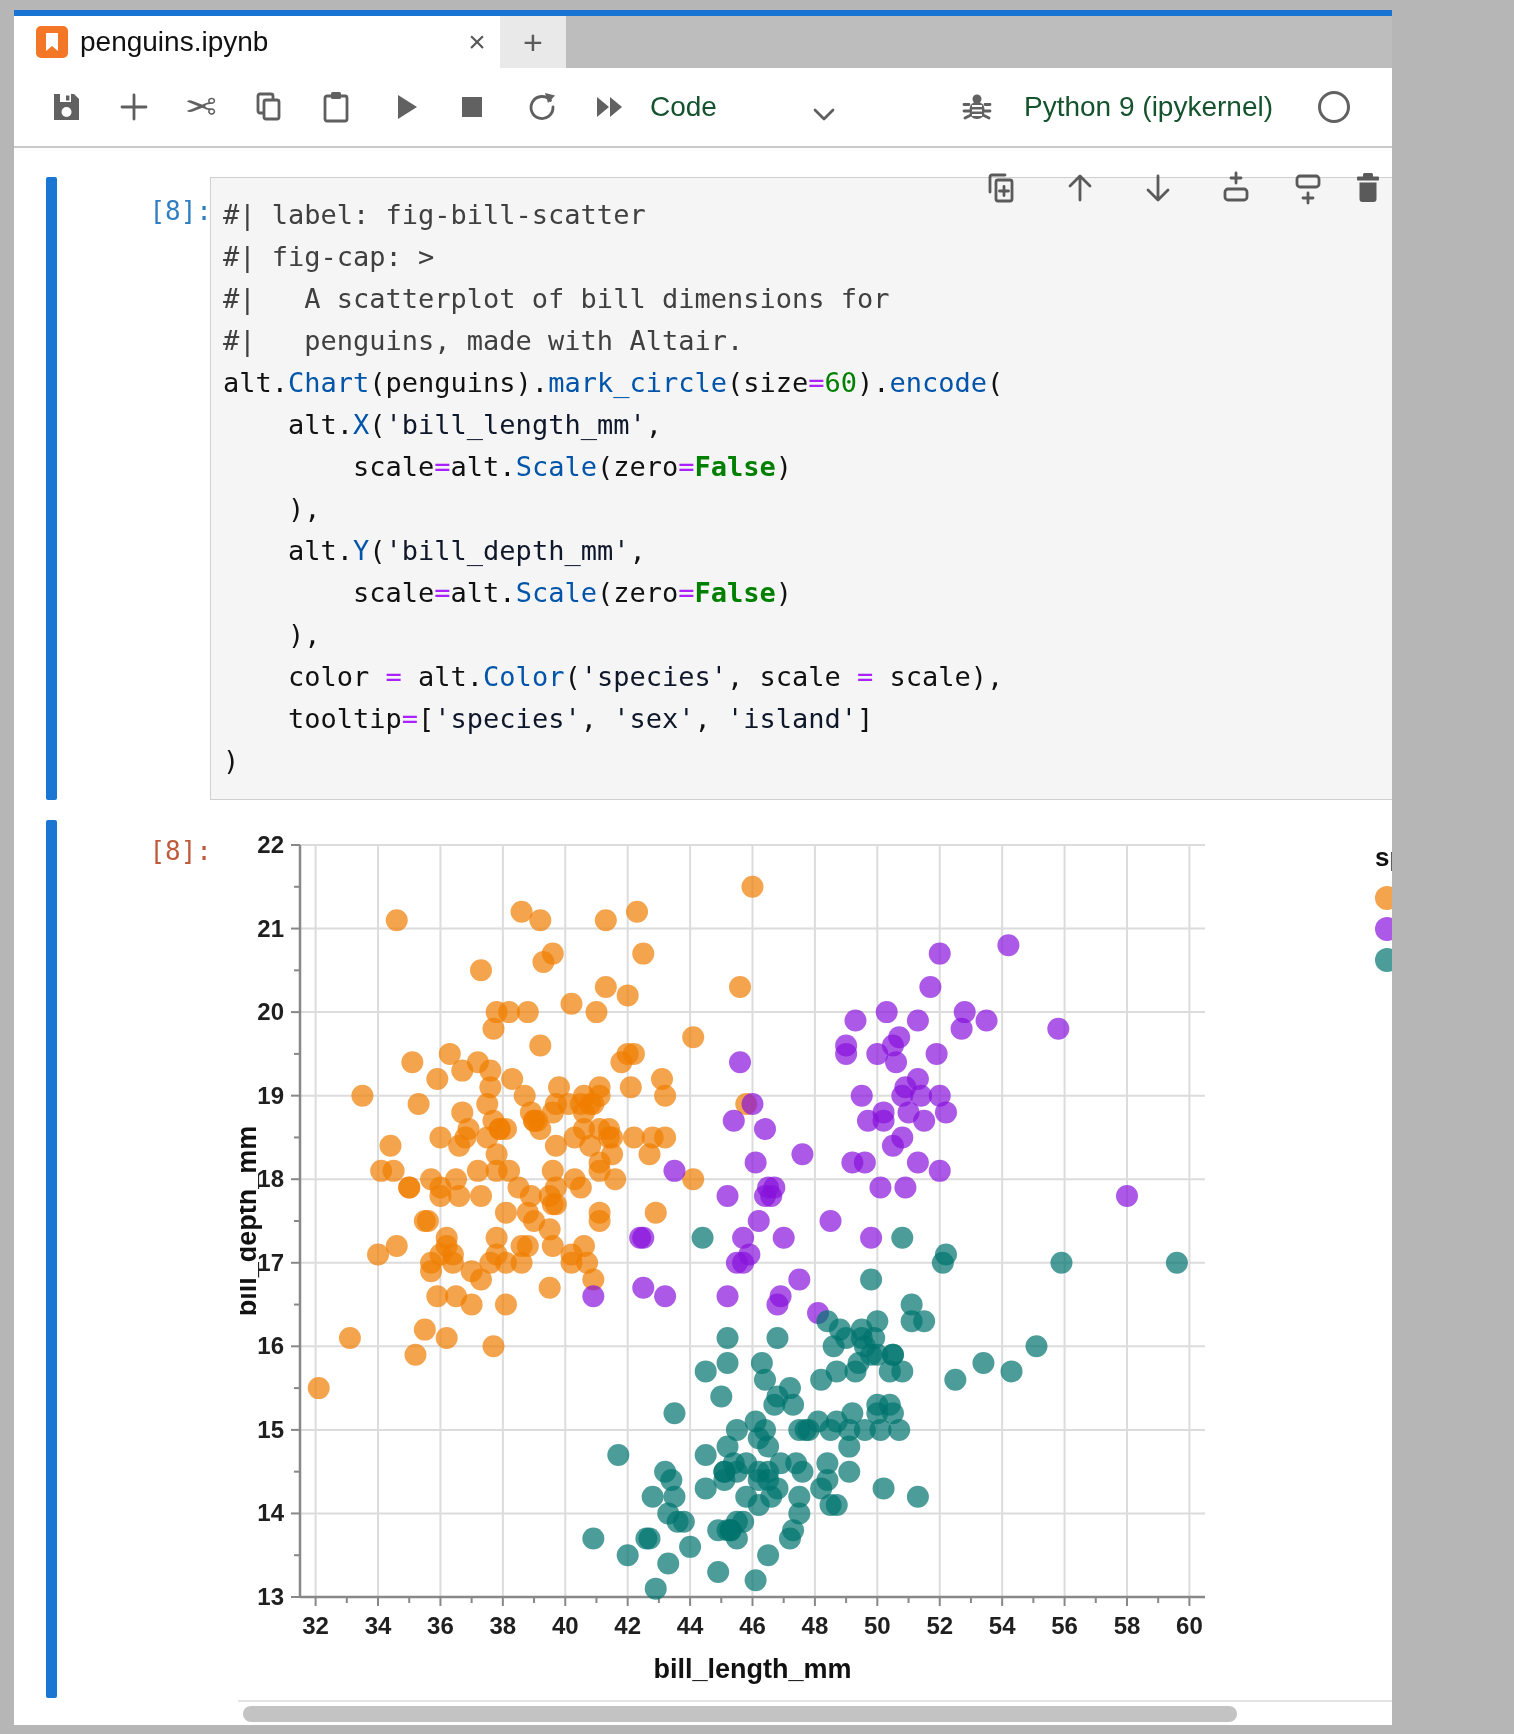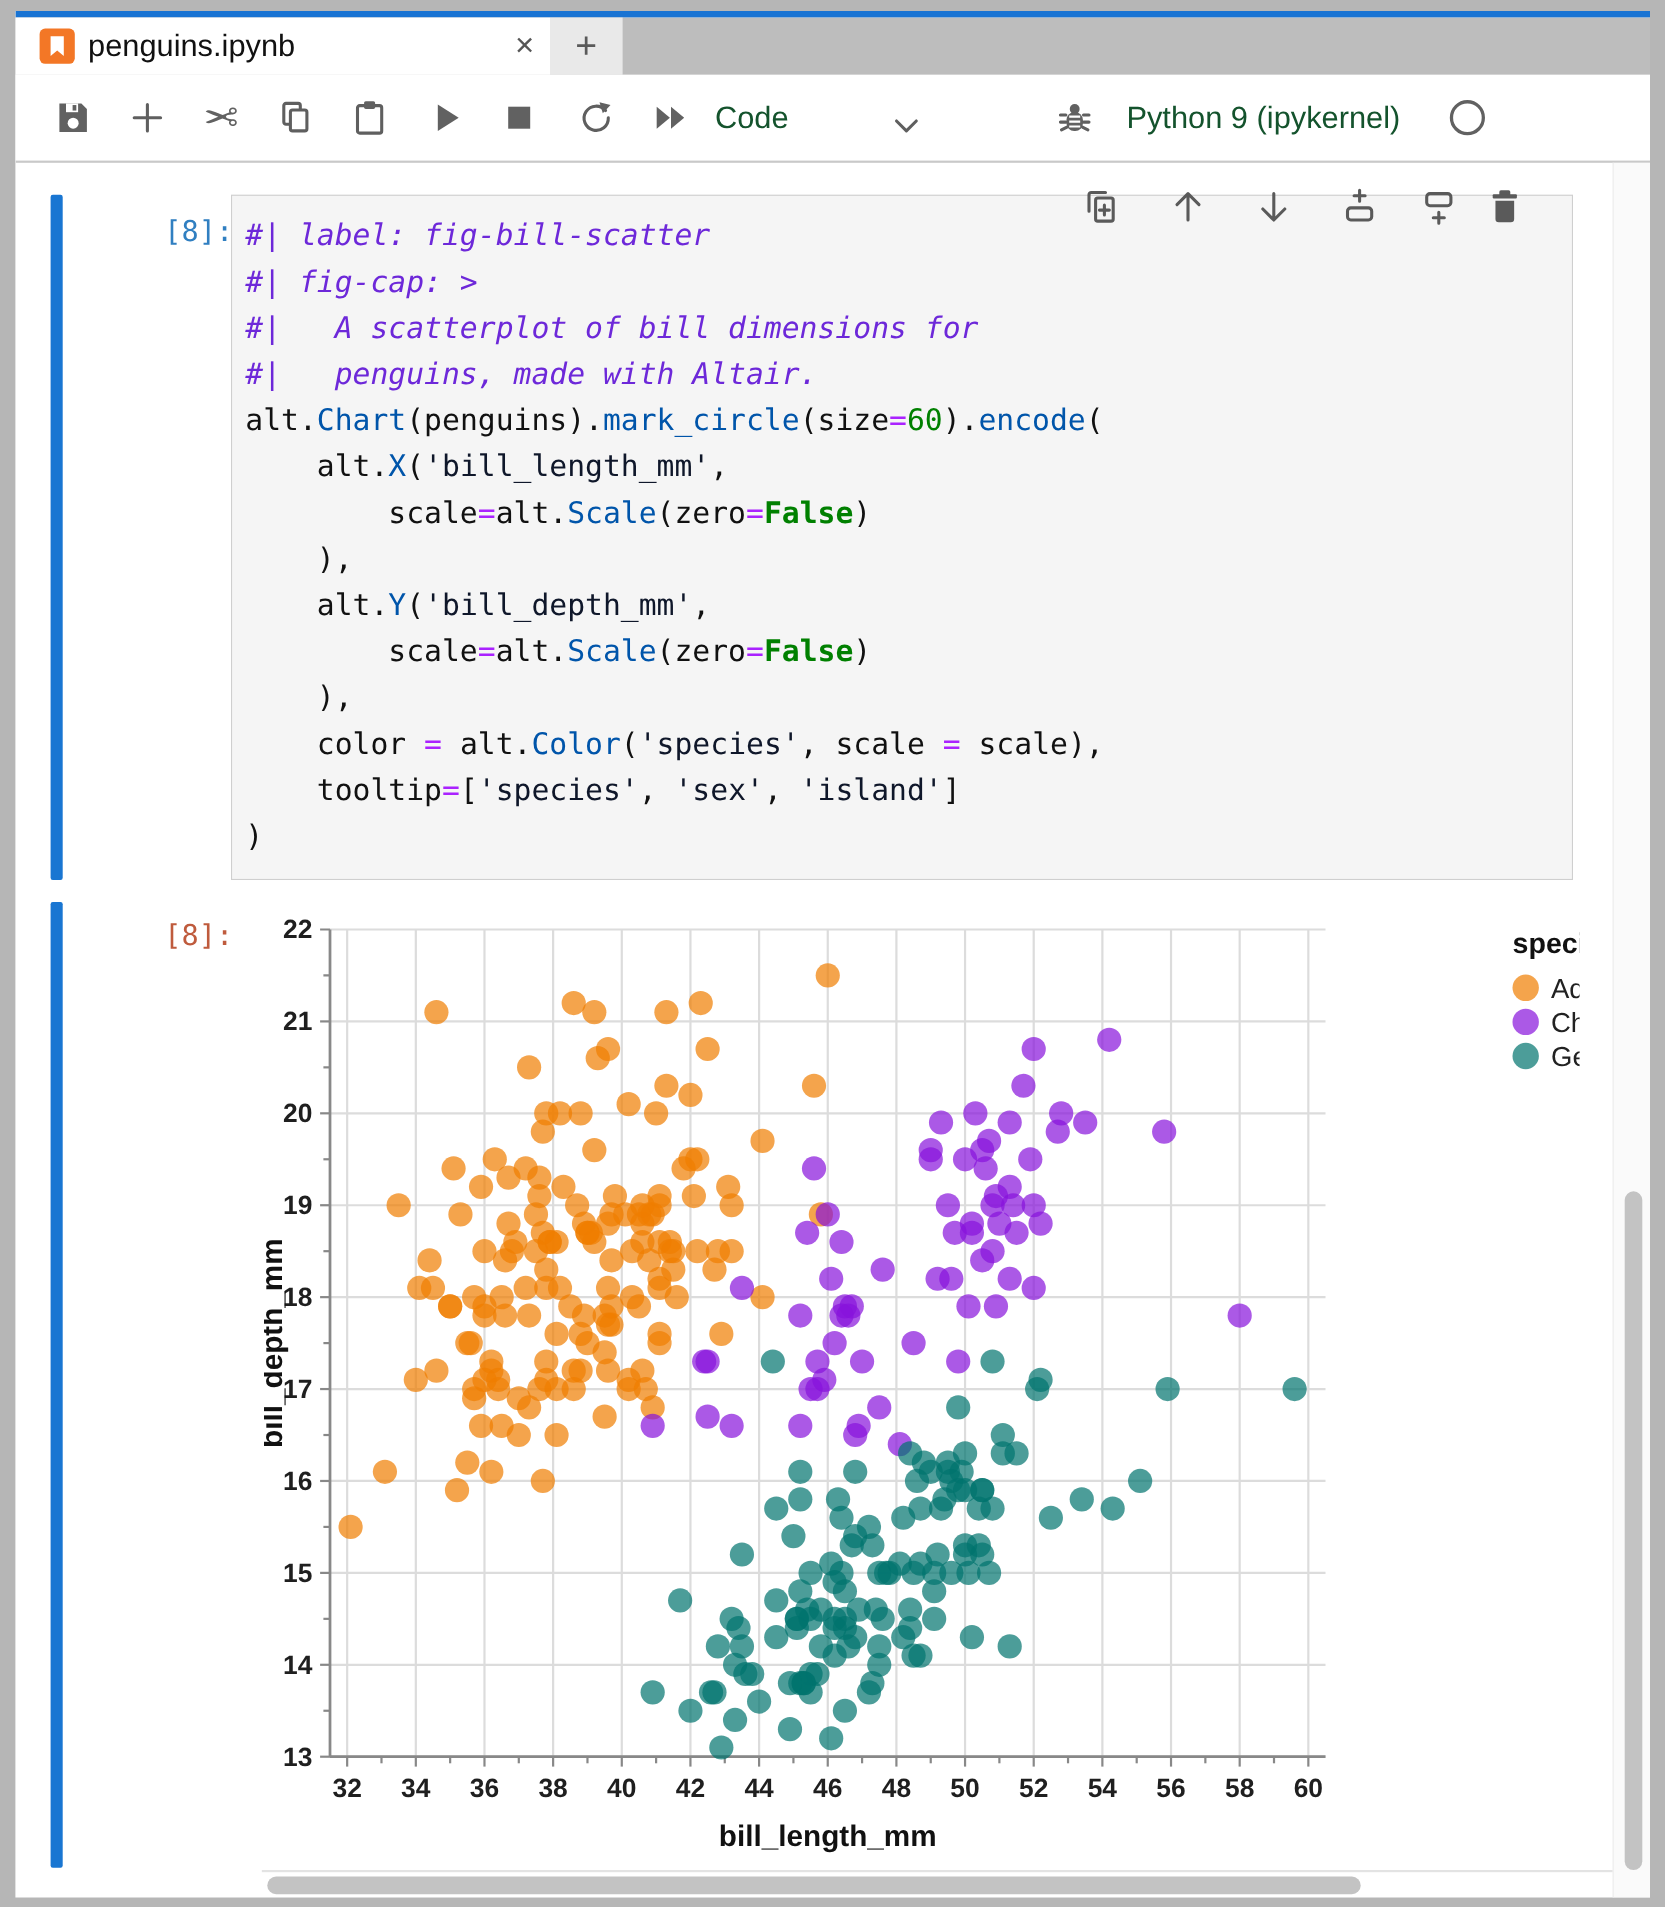--- a/index.html
+++ b/index.html
@@ -1,18 +1,18 @@
 <!DOCTYPE html>
 <html><head>
 <meta charset="utf-8">
 <style>
   html,body{margin:0;padding:0;width:1514px;height:1734px;overflow:hidden;
     font-family:"Liberation Sans",sans-serif;background:#b6b6b6;}
   .abs{position:absolute;}
-  #chrome{position:absolute;left:14px;top:10px;width:1486px;height:1715px;background:#ffffff;overflow:hidden;}
+  #chrome{position:absolute;left:14px;top:10px;width:1378px;height:1715px;background:#ffffff;overflow:hidden;}
   
   #accent{left:0;top:0;width:100%;height:6px;background:#1873d3;}
   #tabbar{left:0;top:6px;width:100%;height:52px;background:#bdbdbd;}
   #tab-active{left:0;top:0;width:486px;height:52px;background:#ffffff;display:flex;align-items:center;}
   #tab-new{left:486px;top:0;width:66px;height:52px;background:#e9e9e9;color:#5a5a5a;
     font-size:34px;display:flex;align-items:center;justify-content:center;}
   .tab-title{font-size:28px;color:#111;margin-left:12px;}
   .tab-close{position:absolute;left:440px;top:0;height:52px;width:46px;color:#575757;font-size:30px;
     display:flex;align-items:center;justify-content:center;}
   #nb-icon{width:32px;height:32px;margin-left:22px;background:#f37726;border-radius:5px;position:relative;}
@@ -21,21 +21,21 @@
   #toolbar{left:0;top:58px;width:100%;height:78px;background:#fff;border-bottom:2px solid #c9c9c9;}
   .tbtn{position:absolute;top:14px;width:50px;height:50px;display:flex;align-items:center;justify-content:center;}
   .tb-text{position:absolute;top:0;height:78px;display:flex;align-items:center;font-size:28px;color:#14532d;}
   
   .collapser{width:11px;background:#1976d2;border-radius:2px;}
   .prompt{width:110px;text-align:right;font-family:"DejaVu Sans Mono",monospace;font-size:26px;}
   .in-prompt{color:#307fc1;}
   .out-prompt{color:#bf5b3d;}
   #input-box{left:196px;top:167px;width:1220px;height:623px;background:#f5f5f5;border:1px solid #cfcfcf;box-sizing:border-box;}
   #code{padding:16px 0 0 12px;font-family:"DejaVu Sans Mono",monospace;font-size:27px;line-height:42px;white-space:pre;}
-  .tk-com{color:#6d28d9;font-style:italic}.tk-prop{color:#0055aa}.tk-op{color:#aa22ff}
+  .tk-com{color:#404040;}.tk-prop{color:#0055aa}.tk-op{color:#aa22ff}
   .tk-num{color:#008000}.tk-kw{color:#008000;font-weight:bold}.tk-str{color:#0f172a}.tk-txt{color:#111}
   .cbtn{position:absolute;top:156px;width:44px;height:44px;display:flex;align-items:center;justify-content:center;}
   
   #chart-wrap{left:226px;top:790px;width:1196px;height:905px;overflow:hidden;}
   #chart-wrap svg text{font-family:"Liberation Sans",sans-serif;}
   
   #next-cell-line{left:224px;top:1690px;width:1231px;height:2px;background:#e3e3e3;}
   #hscroll-thumb{left:229px;top:1696px;width:994px;height:16px;background:#c3c3c3;border-radius:8px;}
   #vscroll-track{left:1452px;top:138px;width:34px;height:1577px;background:#fafafa;border-left:1px solid #ececec;}
   #vscroll-thumb{left:1463px;top:1073px;width:16px;height:617px;background:#c3c3c3;border-radius:8px;}

